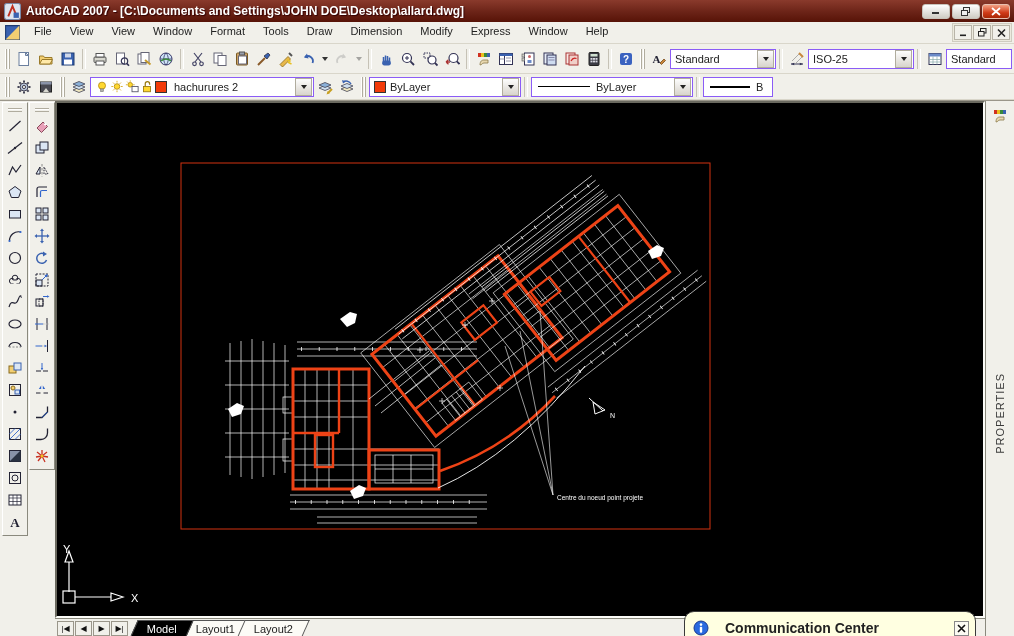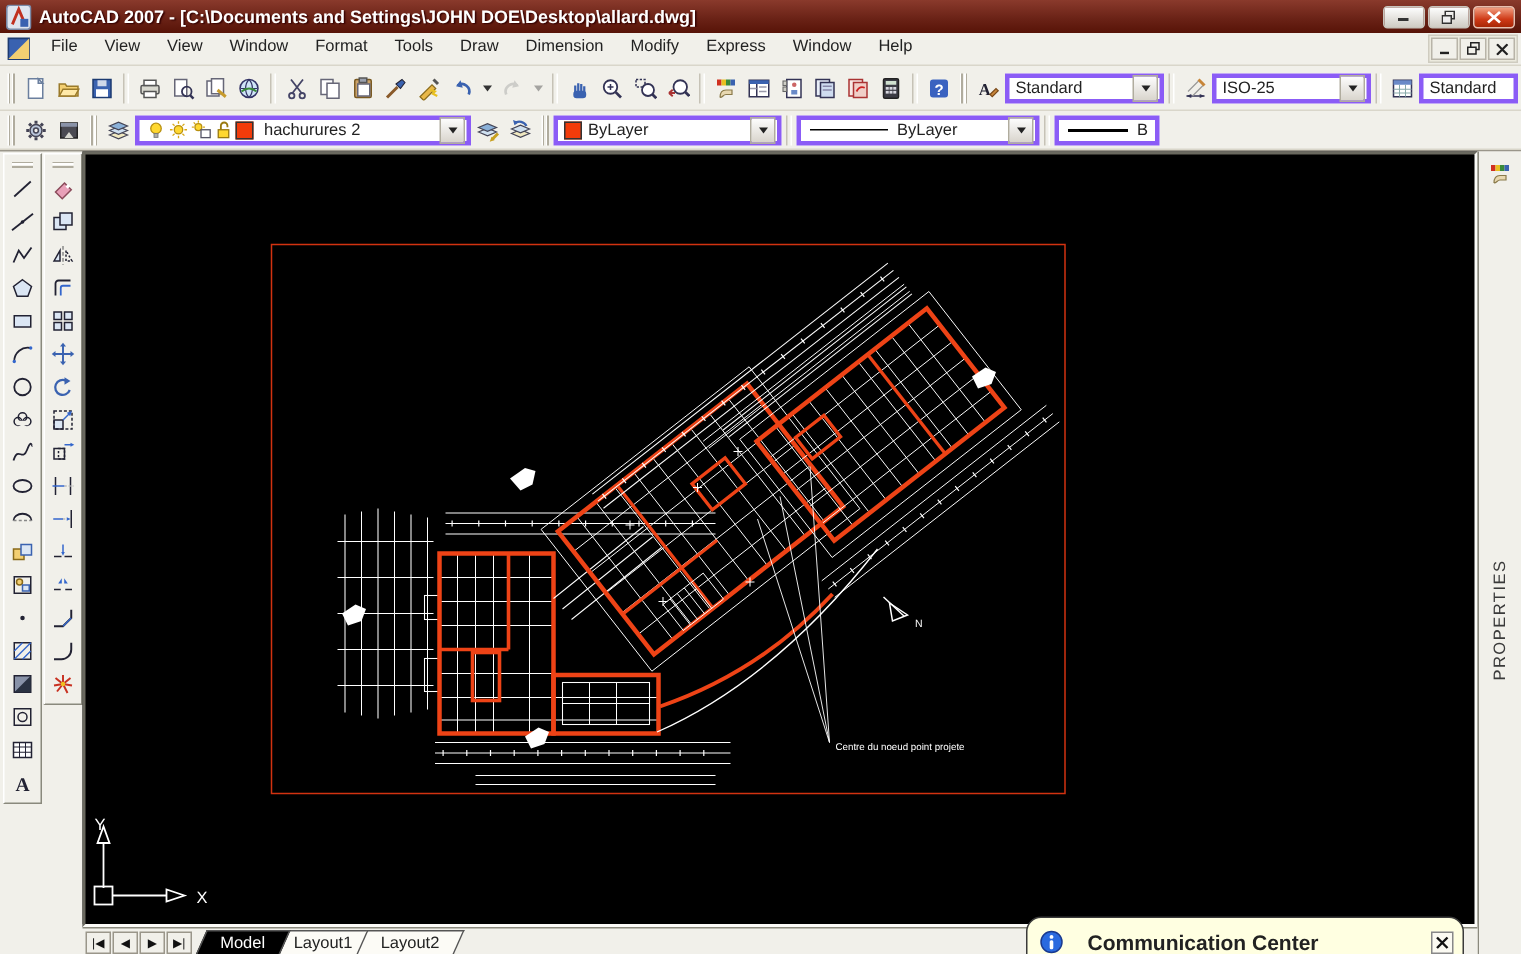--- a/index.html
+++ b/index.html
@@ -36,21 +36,21 @@
   .barseq{display:flex;align-items:center;}
   .tbtn{width:22px;height:22px;border:1px solid transparent;background:transparent;padding:0;
     display:flex;align-items:center;justify-content:center;flex:0 0 auto;}
   .tbtn.dd-half{width:12px;}
   .tbtn.disabled{opacity:.4;filter:grayscale(1);}
   .caret{width:0;height:0;border-left:3px solid transparent;border-right:3px solid transparent;
     border-top:4px solid #333;}
   .sep{width:2px;height:20px;border-left:1px solid #c6c2b6;border-right:1px solid #fff;margin:0 3px;flex:0 0 auto;}
   .grip{width:5px;height:20px;margin:0 3px;flex:0 0 auto;
     background:linear-gradient(90deg,#fff 0 1px,#b0ac9e 1px 2px,transparent 2px 3px,#fff 3px 4px,#b0ac9e 4px 5px,transparent 5px);}
-  .combo{height:20px;background:#fff;border:3px solid #8b5cf6;display:flex;align-items:center;
+  .combo{height:20px;background:#fff;border:1px solid #8b5cf6;display:flex;align-items:center;
     box-sizing:border-box;padding:0 1px 0 4px;flex:0 0 auto;cursor:default;}
   .combo .cval{flex:1;white-space:nowrap;overflow:hidden;font-size:11px;}
   .combo .dd{width:15px;height:16px;margin-left:2px;background:linear-gradient(#fdfdfd,#d8d4cc);
     border:1px solid #b0ac9e;display:flex;align-items:center;justify-content:center;flex:0 0 auto;}
   .combo .dd:after{content:"";width:0;height:0;border-left:3px solid transparent;border-right:3px solid transparent;border-top:4px solid #222;}
   .swatch{width:10px;height:10px;margin-right:4px;border:1px solid #333;flex:0 0 auto;}
   .lt-line{width:52px;height:1px;background:#000;margin:0 6px 0 2px;flex:0 0 auto;}
   .lw-line{width:40px;height:2px;background:#000;margin:0 6px 0 2px;flex:0 0 auto;}
   .licons{display:flex;align-items:center;gap:1px;margin-right:3px;flex:0 0 auto;}
   

